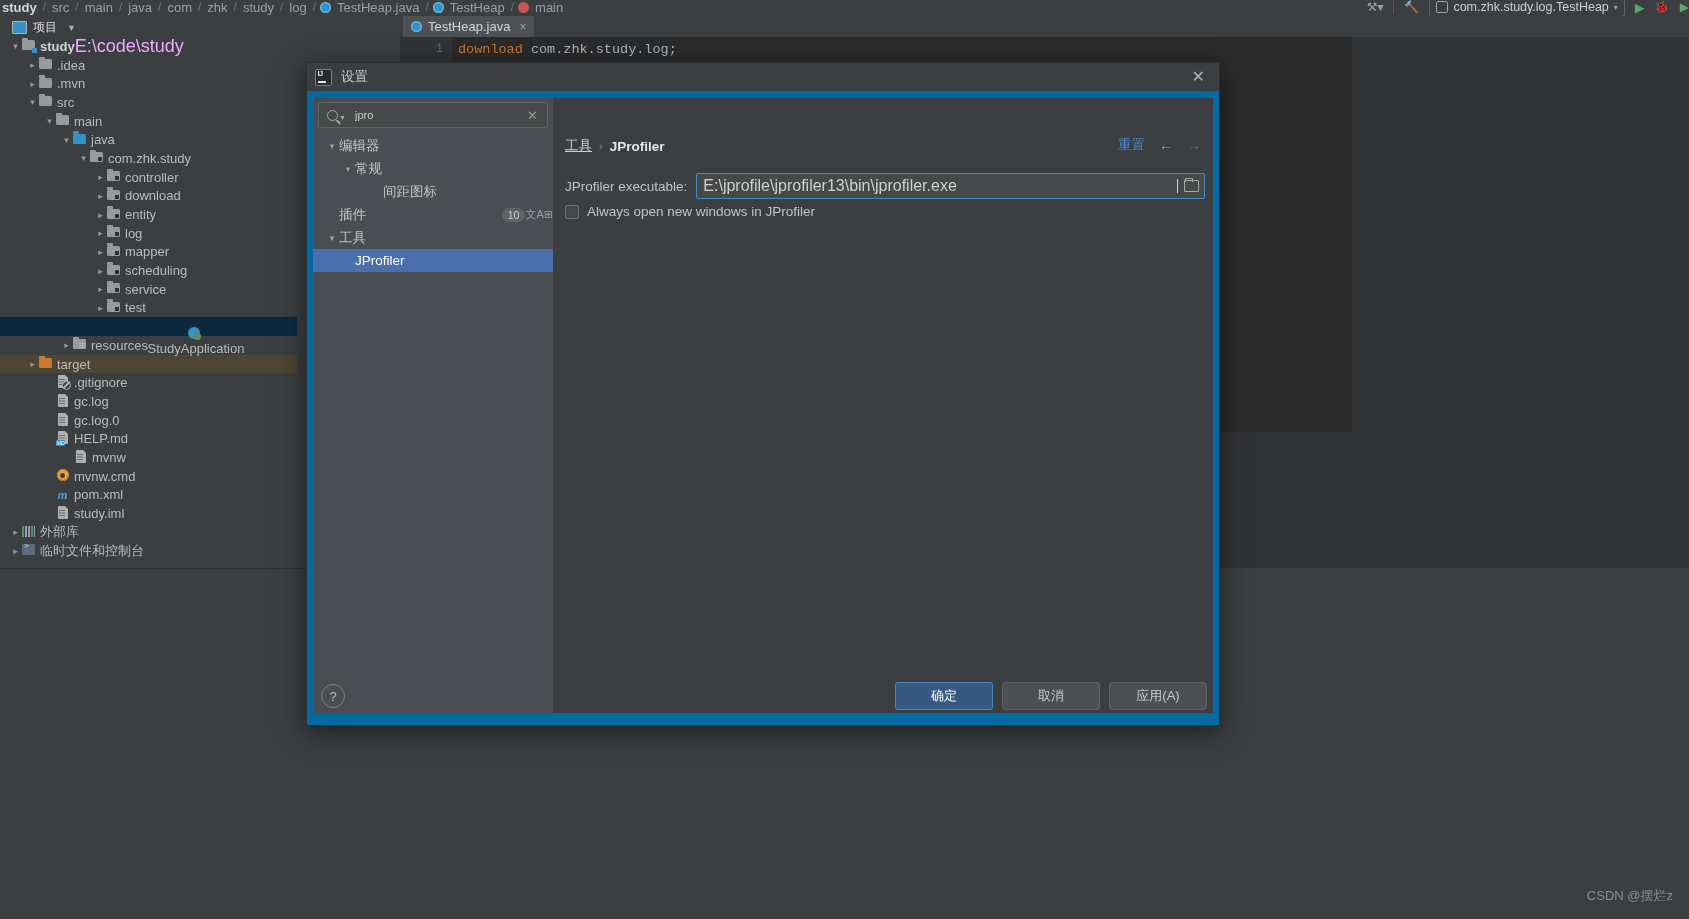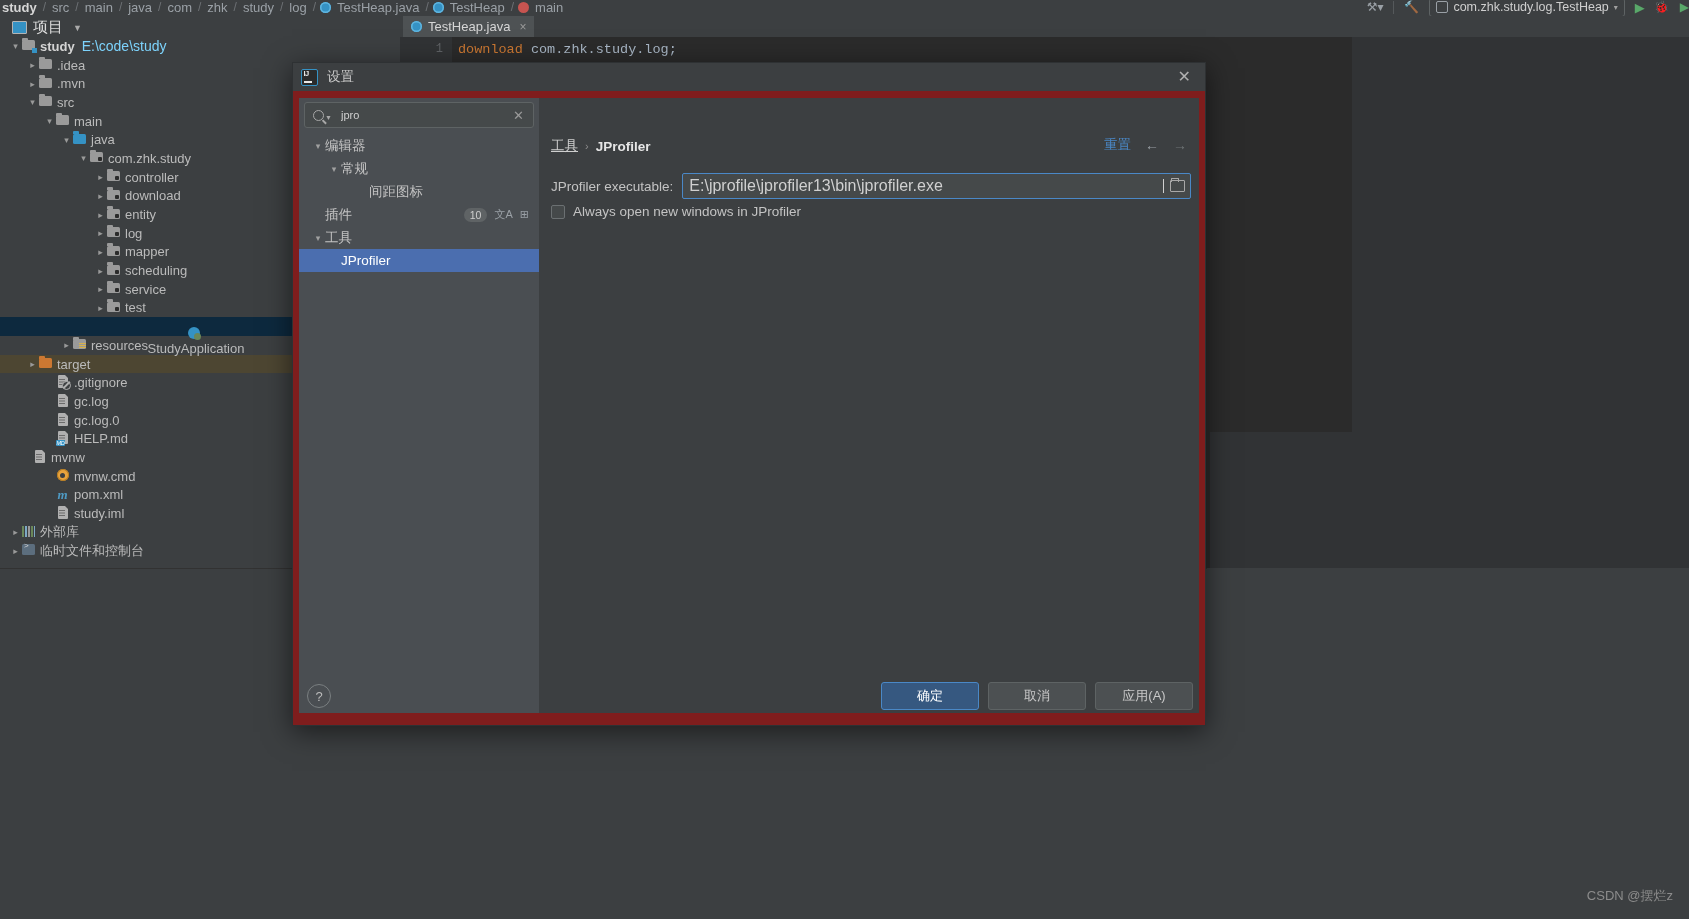--- a/index.html
+++ b/index.html
@@ -43,38 +43,38 @@
   .runcfg-box .sq{width:10px;height:10px;border:1.5px solid #9aa0a6;border-radius:2px;display:inline-block;}
   .play{color:#59a869;font-size:13px;}
 
   
   #project-header{
     position:absolute;left:0;top:18px;width:1207px;height:19px;
     background:#3c3f41;display:flex;align-items:center;
   }
   #project-header .pj-left{display:flex;align-items:center;gap:6px;padding-left:12px;}
   .pj-icon{width:13px;height:11px;border:1.5px solid #b4b4b4;border-radius:1px;background:#3592c4;}
-  .pj-title{color:#dcdcdc;font-size:15px;}
+  .pj-title{color:#dcdcdc;font-size:12px;}
   .pj-caret{color:#aaaaaa;font-size:9px;margin-left:4px;}
   #project-header .pj-right{margin-left:auto;display:flex;align-items:center;gap:14px;padding-right:12px;}
   .hdr-ic{color:#a9b7c6;font-size:13px;line-height:1;}
   .hdr-div{width:1px;height:13px;background:#55595b;}
 
   
   #project-tree{
     position:absolute;left:0;top:37px;width:297px;height:531px;
     background:#3c3f41;overflow:hidden;
   }
   .trow{height:18.7px;display:flex;align-items:center;white-space:nowrap;font-size:13px;}
   .trow .arw{width:11px;text-align:center;color:#9a9a9a;font-size:9px;flex:none;}
   .trow .arw.none{visibility:hidden;}
   .trow .ico{width:15px;flex:none;text-align:center;margin-right:4px;font-size:11px;line-height:1;}
   .trow .lbl{color:#bbbbbb;}
   .trow .lbl.bold{font-weight:bold;color:#d4d4d4;}
-  .trow .sub{color:#7dd3fc;margin-left:7px;font-size:14px;}
+  .trow .sub{color:#f0abfc;font-size:18px;}
   .trow.sel{background:#0d293e;flex-direction:column;}
   .trow.target-row{background:#4d4632;}
 
   .fold{display:inline-block;width:13px;height:10px;border-radius:1.5px;background:#9a9a9a;position:relative;}
   .fold:before{content:"";position:absolute;left:0;top:-2.5px;width:6px;height:3px;background:#9a9a9a;border-radius:1px 1px 0 0;}
   .fold.blue{background:#3592c4;} .fold.blue:before{background:#3592c4;}
   .fold.orange{background:#cc7832;} .fold.orange:before{background:#cc7832;}
   .fold .dot{position:absolute;right:1px;bottom:1px;width:4px;height:4px;background:#2b2b2b;border-radius:1px;}
   .fold .blsq{position:absolute;right:-2px;bottom:-3px;width:5px;height:5px;background:#3592c4;}
   .fold .ylw{position:absolute;right:0px;bottom:0px;width:7px;height:6px;
@@ -125,22 +125,22 @@
   #bottom-pane{
     position:absolute;left:0;top:568px;width:1689px;height:351px;background:#3c3f41;
   }
   #bottom-divider{position:absolute;left:0;top:568px;width:1207px;height:1px;background:#323232;}
   #watermark{
     position:absolute;right:16px;bottom:14px;color:#8c8c8c;font-size:13px;
   }
 
   
   #settings-dialog{
-    position:absolute;left:292px;top:62px;width:912px;height:662px;
-    background:#7f1d1d;border:1px solid #2e3133;
+    position:absolute;left:306px;top:62px;width:912px;height:662px;
+    background:#0369a1;border:1px solid #2e3133;
     box-shadow:0 6px 26px rgba(0,0,0,.55);
   }
   #dlg-titlebar{
     height:28px;display:flex;align-items:center;padding:0 8px;background:#3c3f41;
   }
   .ij-logo{
     width:15px;height:15px;border:1.5px solid #3592c4;border-radius:2px;background:#2b2b2b;
     position:relative;flex:none;margin-right:9px;
   }
   .ij-logo:before{content:"IJ";position:absolute;left:1.5px;top:-0.5px;color:#e8e8e8;font-size:7.5px;font-weight:bold;letter-spacing:-0.5px;}
@@ -170,21 +170,21 @@
     font-family:"Liberation Sans",sans-serif;padding-left:9px;
   }
   #search-clear{color:#9a9a9a;font-size:13px;padding-right:9px;}
 
   #settings-tree{position:absolute;left:0;top:36px;width:240px;}
   .srow{height:23px;display:flex;align-items:center;white-space:nowrap;font-size:13.5px;color:#c3c3c3;}
   .srow .sarw{width:14px;text-align:center;color:#a0a0a0;font-size:9px;flex:none;}
   .srow .sarw.none{visibility:hidden;}
   .srow.sel{background:#4b6eaf;color:#ffffff;}
   .srow .cnt{
-    margin-left:auto;display:flex;align-items:center;gap:7px;padding-right:10px;
+    margin-left:auto;display:flex;align-items:center;padding-right:0;
   }
   .pill{
     background:#5f6365;color:#cfcfcf;font-size:10.5px;border-radius:8px;padding:1px 6px;line-height:12px;
   }
   .mini-ic{color:#9aa0a6;font-size:11px;}
 
   
   #dlg-right{
     position:absolute;left:246px;top:7px;width:660px;height:615px;background:#3c3f41;
   }
@@ -407,21 +407,21 @@
     <div class="trow" style="padding-left: 44px;">
       <span class="arw none">▸</span>
       <span class="ico"><span class="fileic"><i class="ln"></i></span></span>
       <span class="lbl">gc.log.0</span>
     </div>
     <div class="trow" style="padding-left: 44px;">
       <span class="arw none">▸</span>
       <span class="ico"><span class="fileic"><i class="ln"></i><i class="badge-md">MD</i></span></span>
       <span class="lbl">HELP.md</span>
     </div>
-    <div class="trow" style="padding-left: 21px;">
+    <div class="trow" style="padding-left: 62px;">
       <span class="arw none">▸</span>
       <span class="ico"><span class="fileic"><i class="ln"></i></span></span>
       <span class="lbl">mvnw</span>
     </div>
     <div class="trow" style="padding-left: 44px;">
       <span class="arw none">▸</span>
       <span class="ico"><span class="gear-ic"></span></span>
       <span class="lbl">mvnw.cmd</span>
     </div>
     <div class="trow" style="padding-left: 44px;">

